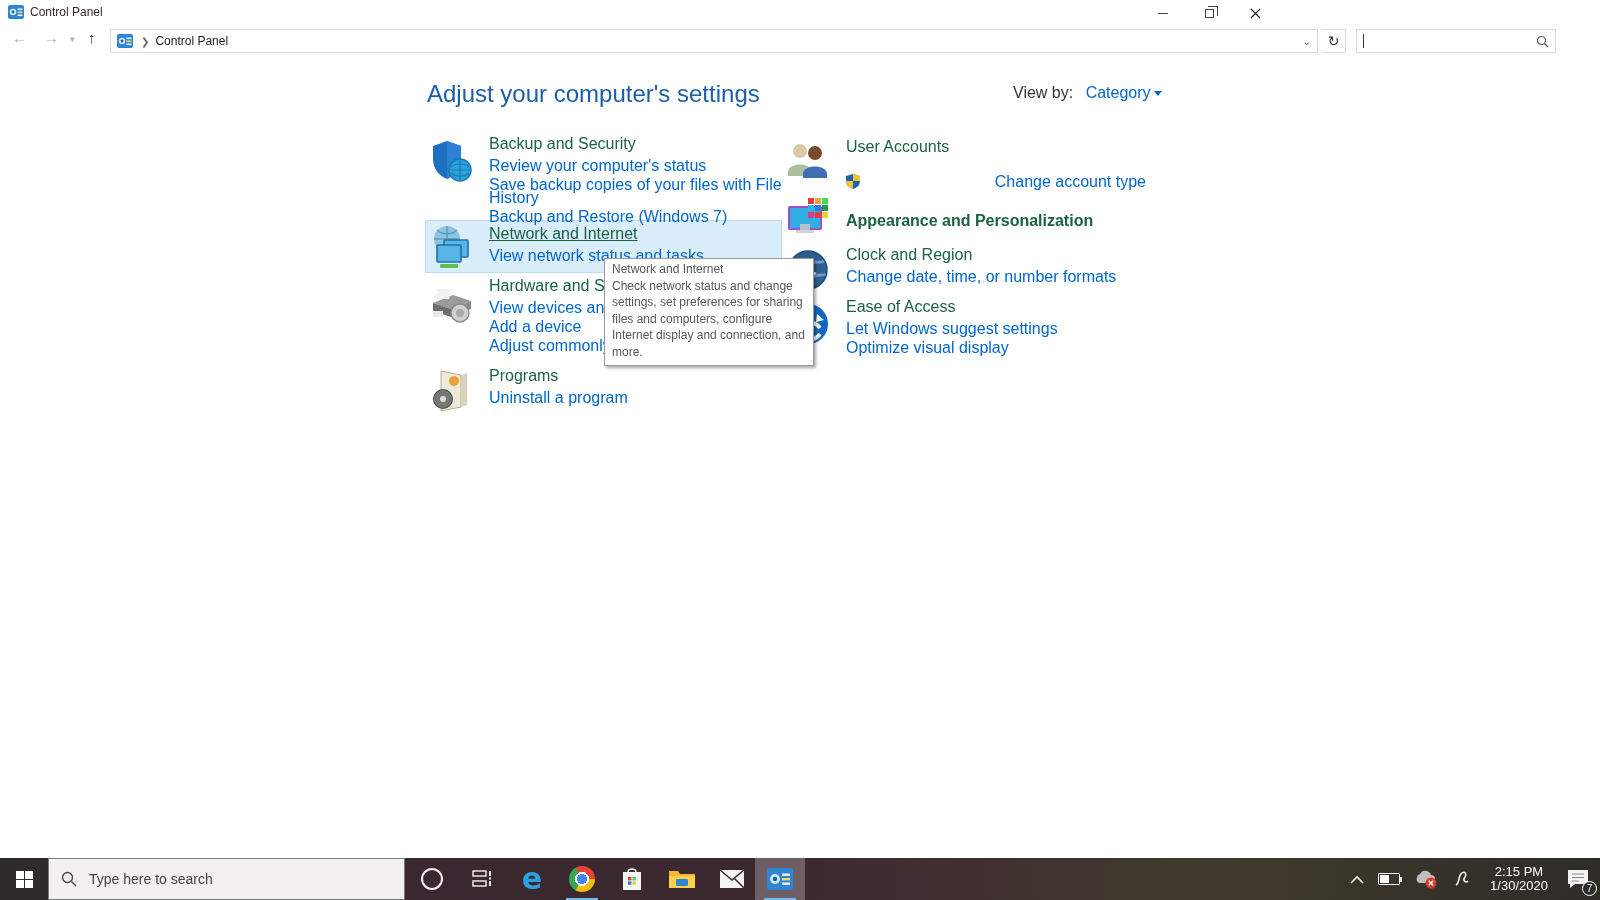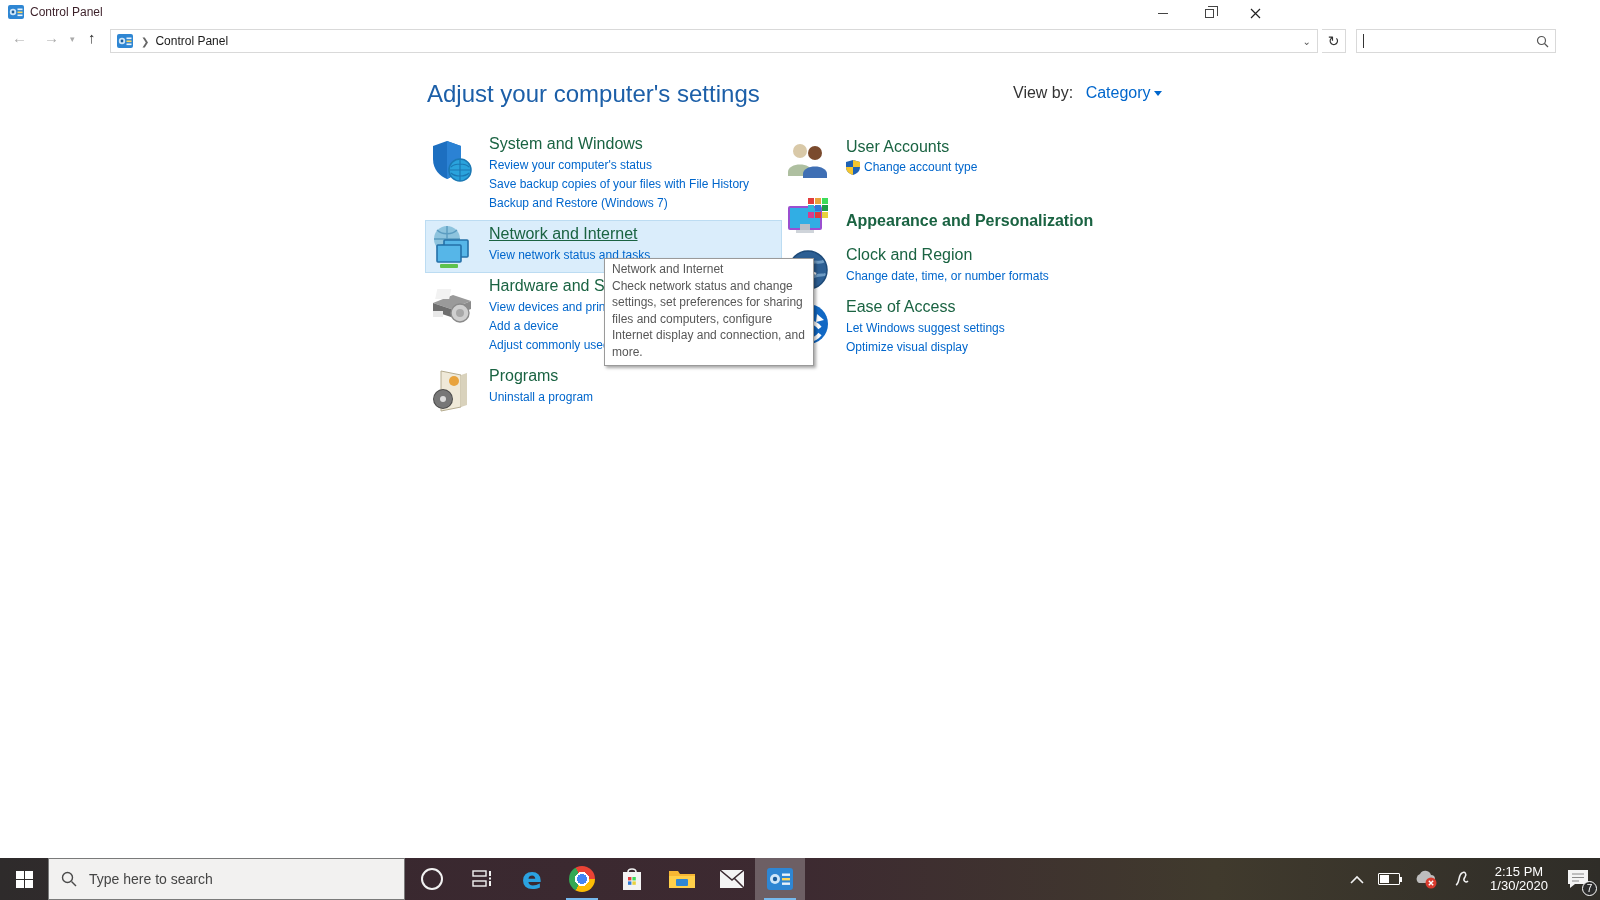--- a/index.html
+++ b/index.html
@@ -42,24 +42,24 @@
   #viewby { position:absolute; left:1013px; top:84px; font-size:16px; color:#333; }
   #viewby-value { color:#0066cc; margin-left:8px; }
   .dd-tri { display:inline-block; width:0; height:0; border-left:4px solid transparent;
             border-right:4px solid transparent; border-top:5px solid #0066cc; margin-left:3px; vertical-align:middle; }
 
   .cat { position:absolute; }
   .cat .icon48 { position:absolute; left:0; top:2px; width:50px; height:50px; }
   .cat .body { position:absolute; left:62px; top:0; width:300px; }
   .cat-title { font-size:16px; color:#1a6342; text-decoration:none; display:inline-block; }
   .cat-title.hovered { text-decoration:underline; }
-  .task-link { display:block; font-size:12px; color:#0066cc; text-decoration:none; margin-top:6px; line-height:13px; }
+  .task-link { display:block; font-size:16px; color:#0066cc; text-decoration:none; margin-top:6px; line-height:13px; }
   #net-highlight { position:absolute; left:425px; top:220px; width:357px; height:53px;
                    background:#daedfb; border:1px solid #bcdcf2; }
-  .uac-row { display:flex; align-items:center; margin-top:4px; }
+  .uac-row { display:flex; align-items:center; margin-top:18px;justify-content:space-between; }
   .uac-row .task-link { margin-top:0; margin-left:4px; }
 
   
   #tooltip { position:absolute; left:604px; top:258px; width:210px; background:#fff;
              border:1px solid #9a9a9a; box-shadow:2px 2px 3px rgba(0,0,0,.35);
              padding:2px 7px 5px 7px; z-index:50; font-size:12px; color:#575757; line-height:16.5px; }
 
   
   #taskbar { position:absolute; left:0; top:858px; width:1600px; height:42px;
              background:linear-gradient(90deg,#2e2b2b 0%,#39282f 22%,#3d2a31 50%,#403a2d 76%,#2f2d28 100%); }
@@ -160,21 +160,21 @@
 
   <div class="cat" style="left:427px; top:135px; width:360px;">
     <svg class="icon48" viewBox="0 0 50 50">
       <path d="M20 4 L34 9 V22 C34 33 27 39 20 42 C13 39 6 33 6 22 V9 Z" fill="#1d6fc0"></path>
       <path d="M20 4 L34 9 V22 C34 33 27 39 20 42 Z" fill="#2b82d4"></path>
       <circle cx="33" cy="33" r="11" fill="#2aa3dc"></circle>
       <circle cx="33" cy="33" r="11" fill="none" stroke="#1b78b4" stroke-width="1.5"></circle>
       <path d="M24 30 C28 26 38 26 42 30 M24 36 C28 40 38 40 42 36 M33 22 V44 M22 33 H44" stroke="#1b78b4" stroke-width="1.2" fill="none"></path>
     </svg>
     <div class="body">
-      <a class="cat-title" href="#">System and Windows</a>
+      <a class="cat-title" href="#">Backup and Security</a>
       <a class="task-link" href="#">Review your computer's status</a>
       <a class="task-link" href="#">Save backup copies of your files with File History</a>
       <a class="task-link" href="#">Backup and Restore (Windows 7)</a>
     </div>
   </div>
 
   <div class="cat" style="left:427px; top:225px; width:360px;">
     <svg class="icon48" viewBox="0 0 50 50" style="top:-2px;">
       <circle cx="20" cy="16" r="13" fill="#8ec4de"></circle>
       <path d="M7 16 H33 M20 3 V29 M10 7 C15 12 25 12 30 7 M10 25 C15 20 25 20 30 25" stroke="#5b9cc0" stroke-width="1.4" fill="none"></path>

